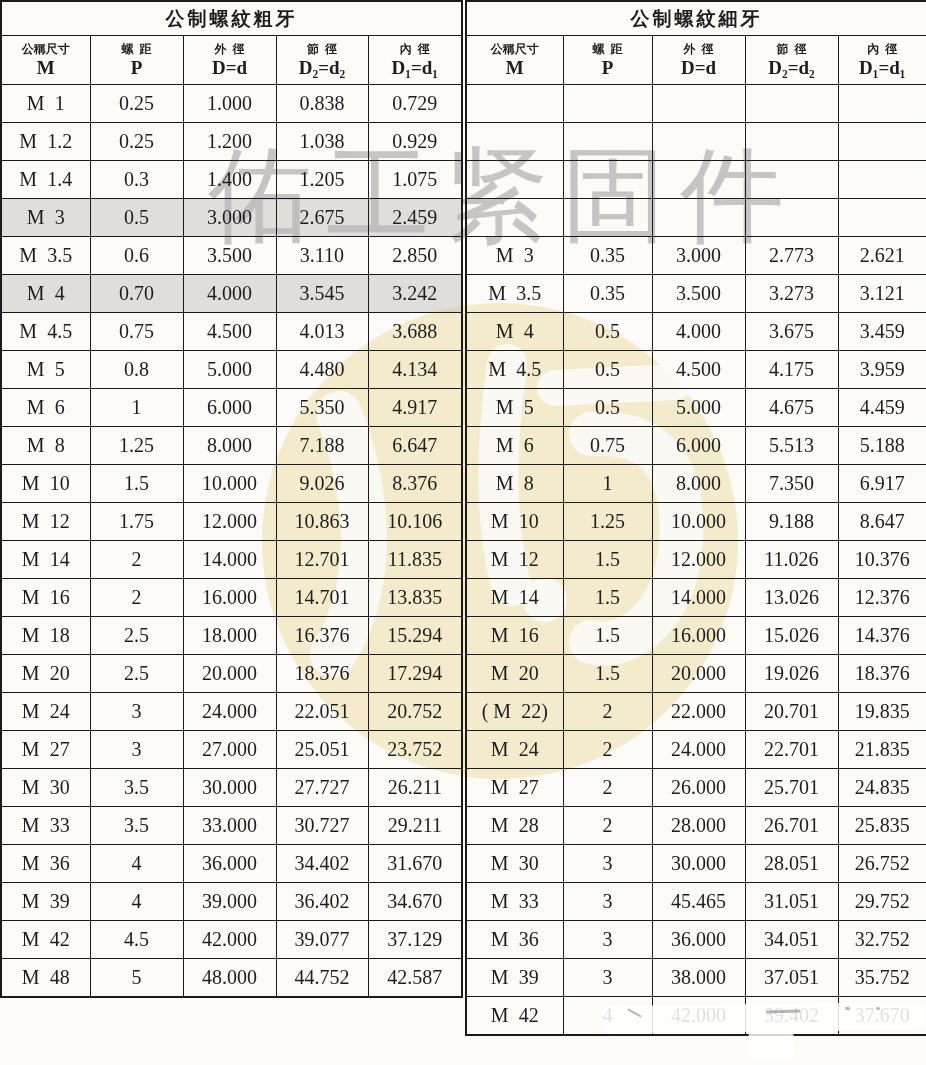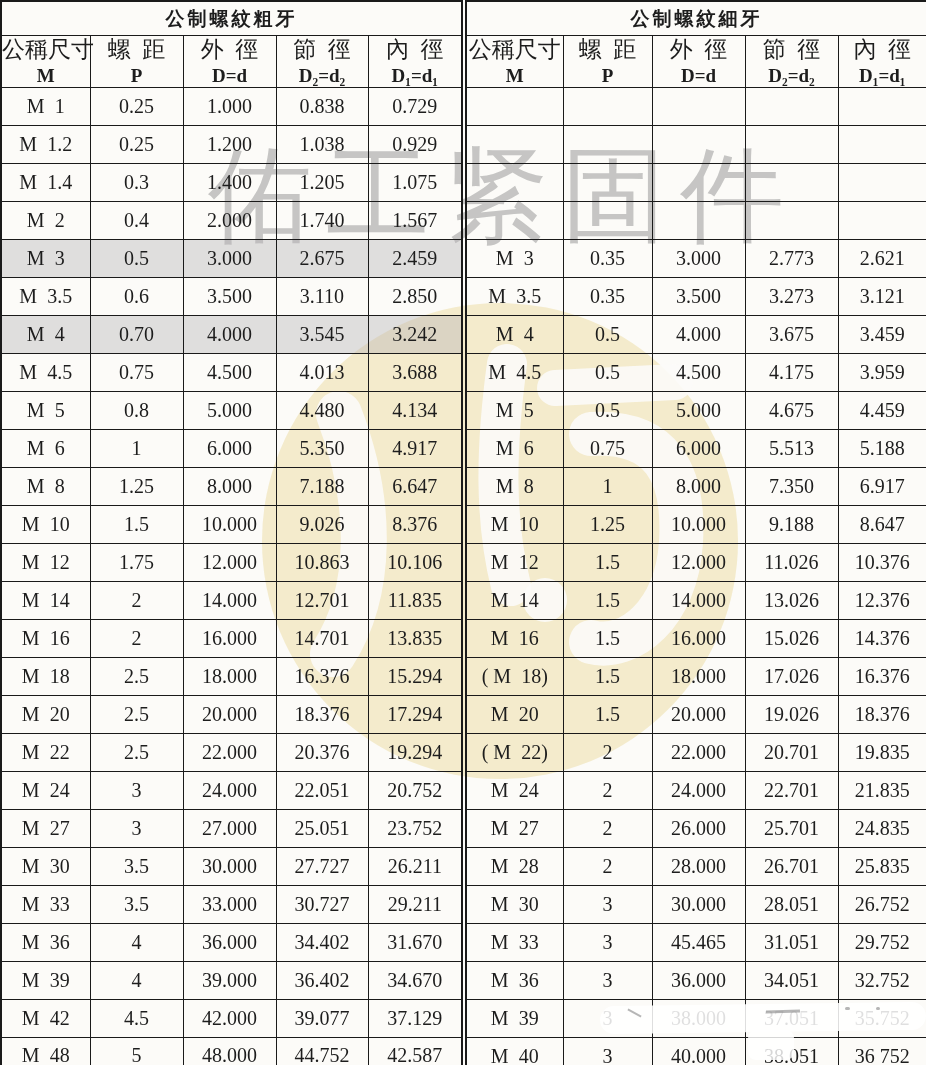--- a/index.html
+++ b/index.html
@@ -31,21 +31,21 @@
   }
   #left-table{left:0;}
   #right-table{left:465px;}
   table.spec,table.spec th,table.spec td{border:1.7px solid #1a1a1a;}
   table.spec{border-width:2.5px;}
   .title-row th{
     height:31px;font-size:19px;font-weight:600;letter-spacing:3px;
     text-align:center;vertical-align:middle;background:transparent;
   }
   .head-row th{height:48px;text-align:center;vertical-align:middle;padding:0;background:transparent;}
-  .head-cn{font-size:23px;font-weight:normal;white-space:pre;line-height:1.25;}
+  .head-cn{font-size:12px;font-weight:bold;white-space:pre;line-height:1.25;}
   .head-sym{font-size:19px;font-weight:bold;line-height:1.15;}
   tbody tr{height:38px;}
   tbody td{
     text-align:center;vertical-align:middle;font-size:20px;
     padding:0;white-space:pre;background:transparent;
   }
   tbody tr.shaded td{background:rgba(184,182,184,0.42);}
   
   .damage{position:absolute;z-index:3;pointer-events:none;}
   .whiteout-band{
@@ -132,27 +132,20 @@
           <td>1.038</td>
           <td>0.929</td>
         </tr>
         <tr>
           <td>M  1.4</td>
           <td>0.3</td>
           <td>1.400</td>
           <td>1.205</td>
           <td>1.075</td>
         </tr>
-        <tr>
-          <td>M  2</td>
-          <td>0.4</td>
-          <td>2.000</td>
-          <td>1.740</td>
-          <td>1.567</td>
-        </tr>
         <tr class="shaded">
           <td>M  3</td>
           <td>0.5</td>
           <td>3.000</td>
           <td>2.675</td>
           <td>2.459</td>
         </tr>
         <tr>
           <td>M  3.5</td>
           <td>0.6</td>
@@ -229,27 +222,20 @@
           <td>18.000</td>
           <td>16.376</td>
           <td>15.294</td>
         </tr>
         <tr>
           <td>M  20</td>
           <td>2.5</td>
           <td>20.000</td>
           <td>18.376</td>
           <td>17.294</td>
-        </tr>
-        <tr>
-          <td>M  22</td>
-          <td>2.5</td>
-          <td>22.000</td>
-          <td>20.376</td>
-          <td>19.294</td>
         </tr>
         <tr>
           <td>M  24</td>
           <td>3</td>
           <td>24.000</td>
           <td>22.051</td>
           <td>20.752</td>
         </tr>
         <tr>
           <td>M  27</td>
@@ -438,27 +424,20 @@
           <td>12.376</td>
         </tr>
         <tr>
           <td>M  16</td>
           <td>1.5</td>
           <td>16.000</td>
           <td>15.026</td>
           <td>14.376</td>
         </tr>
         <tr>
-          <td>( M  18)</td>
-          <td>1.5</td>
-          <td>18.000</td>
-          <td>17.026</td>
-          <td>16.376</td>
-        </tr>
-        <tr>
           <td>M  20</td>
           <td>1.5</td>
           <td>20.000</td>
           <td>19.026</td>
           <td>18.376</td>
         </tr>
         <tr>
           <td>( M  22)</td>
           <td>2</td>
           <td>22.000</td>
@@ -506,27 +485,20 @@
           <td>36.000</td>
           <td>34.051</td>
           <td>32.752</td>
         </tr>
         <tr>
           <td>M  39</td>
           <td>3</td>
           <td>38.000</td>
           <td>37.051</td>
           <td>35.752</td>
-        </tr>
-        <tr>
-          <td>M  40</td>
-          <td>3</td>
-          <td>40.000</td>
-          <td>38.051</td>
-          <td>36 752</td>
         </tr>
         <tr>
           <td>M  42</td>
           <td>4</td>
           <td>42.000</td>
           <td>39.402</td>
           <td>37.670</td>
         </tr>
       </tbody>
   </table>

